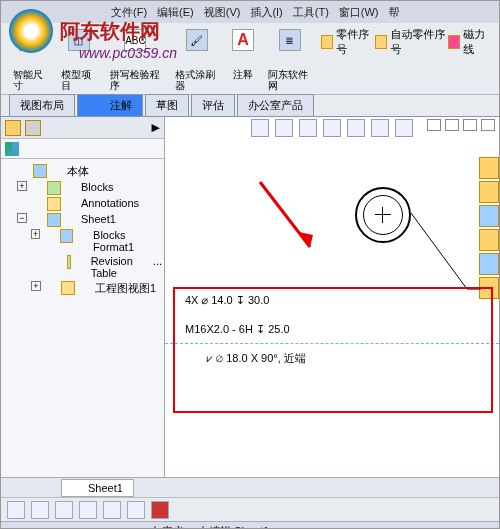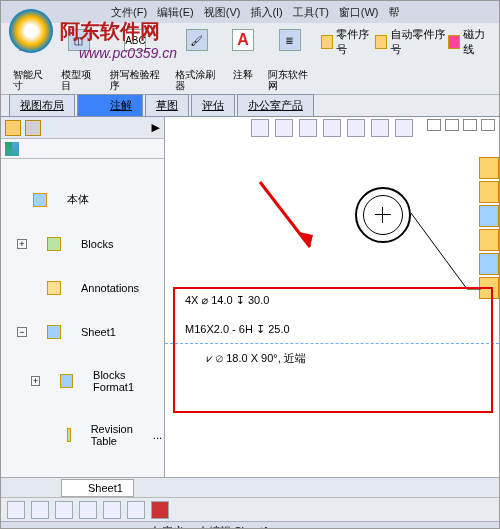--- a/index.html
+++ b/index.html
@@ -11,30 +11,30 @@
 .menubar{height:22px;background:#d3dae6;display:flex;align-items:center;padding-left:110px;gap:10px;color:#222;}
 .menubar span{cursor:pointer;}
 .ribbon{height:72px;background:#e8ebf0;display:flex;align-items:flex-start;padding:4px 8px;gap:6px;border-bottom:1px solid #b0b6c2;}
 .rbtn{display:flex;flex-direction:column;align-items:center;justify-content:flex-start;padding:2px 4px;min-width:30px;cursor:pointer;}
 .rbtn .ic{width:22px;height:22px;background:#c9d6ef;border:1px solid #8a9;display:flex;align-items:center;justify-content:center;font-size:10px;}
 .rbtn .lbl{font-size:10px;text-align:left;line-height:11px;margin-top:18px;}
 .rcol{display:flex;flex-direction:row;gap:2px;}
 .rrow{display:flex;align-items:center;gap:3px;font-size:10px;cursor:pointer;}
 .rrow .sic{width:14px;height:14px;background:#ffd27a;border:1px solid #c90;}
 .tabbar{height:22px;background:#e8ebf0;display:flex;align-items:flex-end;padding-left:8px;border-bottom:1px solid #8a94a8;}
-.tab{padding:3px 10px;border:1px solid #8a94a8;border-bottom:none;background:#dde3ee;margin-right:2px;cursor:pointer;font-size:11px;text-decoration:underline;}
+.tab{padding:3px 10px;border:1px solid #8a94a8;border-bottom:none;background:#dde3ee;margin-right:2px;cursor:pointer;font-size:11px;}
 .tab.active{background:#3b82f6;font-weight:400;padding-left:32px;}
 .ws{display:flex;height:360px;}
 .sidepanel{width:164px;background:#f4f6fa;border-right:1px solid #9aa;display:flex;flex-direction:column;}
 .sp-top{height:22px;background:#e4e8f1;display:flex;align-items:center;padding:0 4px;gap:4px;border-bottom:1px solid #bbb;}
 .sp-top .ic2{width:16px;height:16px;background:#f8cf6a;border:1px solid #b80;}
 .sp-filter{height:20px;border-bottom:1px solid #bbb;display:flex;align-items:center;padding:0 4px;}
 .funnel{width:14px;height:14px;background:conic-gradient(#4ea0e8,#2a6);}
 .tree{flex:1;overflow:auto;padding:4px 2px;font-size:11px;}
-.tn{display:flex;align-items:center;gap:20px;padding:1px 0;cursor:pointer;margin-top:28px;}
+.tn{display:flex;gap:20px;padding:1px 0;cursor:pointer;}
 .tn .exp{width:10px;height:10px;border:1px solid #777;display:flex;align-items:center;justify-content:center;font-size:9px;line-height:1;}
 .tn .exp.none{border:none;}
 .tn .ico{width:14px;height:14px;background:#ffe090;border:1px solid #c90;}
 .tn .ico.b{background:#9fd0ff;}
 .tn .ico.g{background:#b7e6a1;}
 .tn.d1{padding-left:14px;}
 .tn.d2{padding-left:28px;}
 .tn.d3{padding-left:42px;}
 .canvaswrap{flex:1;position:relative;background:#fff;}
 .ctoolbar{position:absolute;top:2px;left:50%;transform:translateX(-50%);display:flex;gap:6px;}

